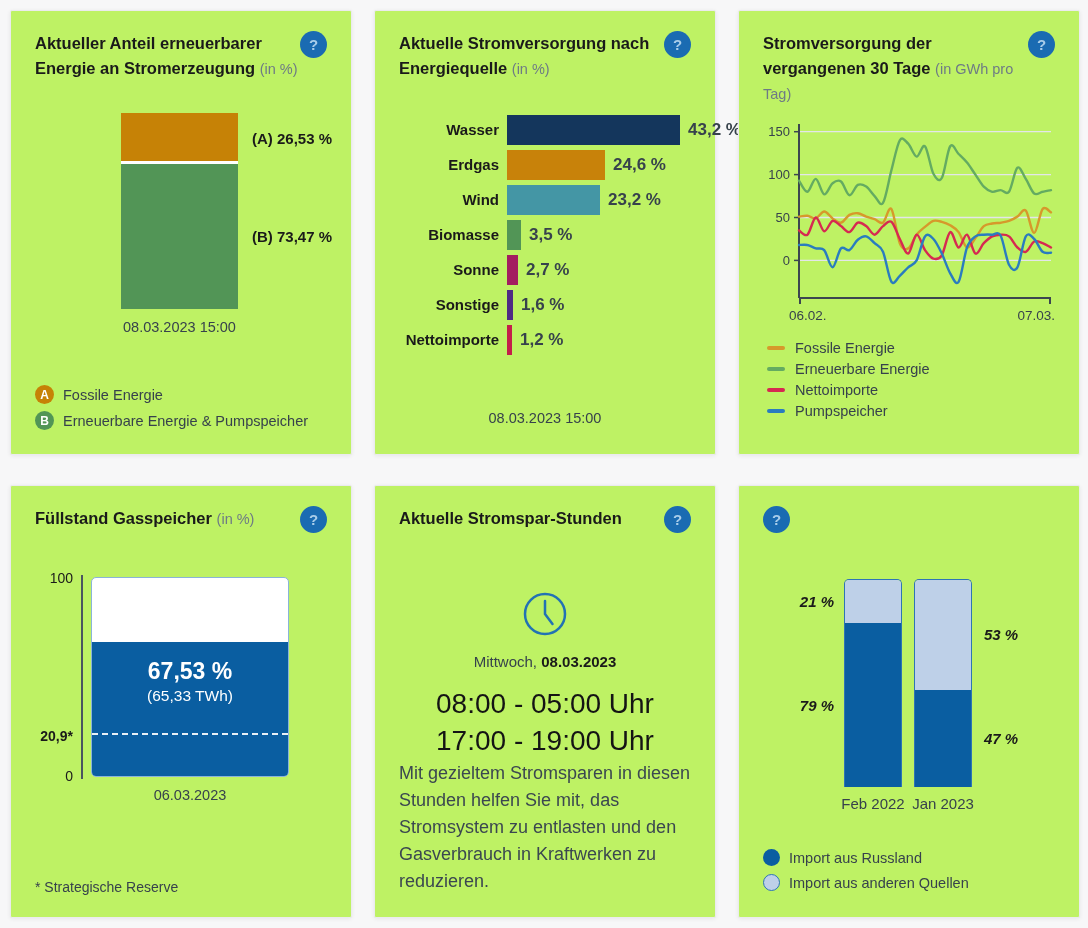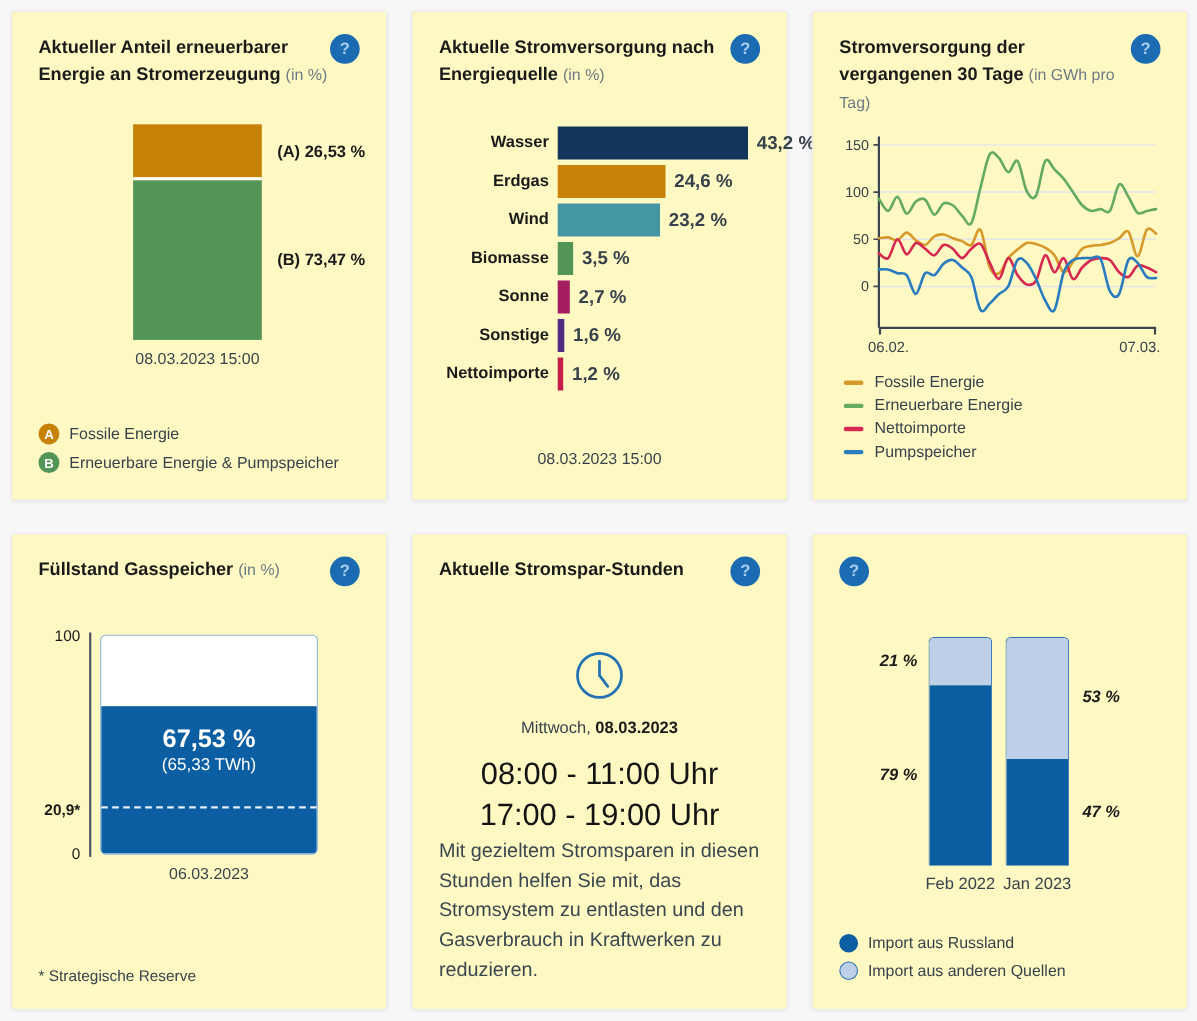--- a/index.html
+++ b/index.html
@@ -11,21 +11,21 @@
     color:#1a1a1a;
   }
   .grid {
     display:grid;
     grid-template-columns:342px 342px 342px;
     grid-template-rows:445px 433px;
     gap:30px 22px;
     padding:10px 8px 10px 10px;
   }
   .card {
-    background:#fef9c3;
+    background:#bef264;
     border:1px solid #ebebed;
     border-radius:2px;
     box-shadow:0 1px 4px rgba(0,0,0,.07);
     padding:20px 24px 22px 24px;
     display:flex; flex-direction:column;
     position:relative;
   }
   .card-head { display:flex; justify-content:space-between; align-items:flex-start; }
   .card-title { margin:0; font-size:16.5px; line-height:1.5; font-weight:bold; color:#1a1a1a; width:264px; }
   .t-suffix { font-weight:normal; color:#6e7b85; font-size:14.5px; }
@@ -286,21 +286,21 @@
       <svg width="46" height="46" viewBox="0 0 46 46">
         <circle cx="23" cy="23" r="20" fill="none" stroke="#2272b4" stroke-width="2.5"></circle>
         <path d="M23,10 L23,23 L30.5,33" fill="none" stroke="#2272b4" stroke-width="2.5" stroke-linecap="round" stroke-linejoin="round"></path>
       </svg>
     </div>
     <div class="ss-date">
       <span>Mittwoch,</span>
       <b>08.03.2023</b>
     </div>
     <div class="ss-times">
-      <div>08:00 - 11:00 Uhr</div>
+      <div>08:00 - 05:00 Uhr</div>
       <div>17:00 - 19:00 Uhr</div>
     </div>
     <p class="ss-desc">Mit gezieltem Stromsparen in diesen Stunden helfen Sie mit, das Stromsystem zu entlasten und den Gasverbrauch in Kraftwerken zu reduzieren.</p>
   </section>
 
   <section class="card">
     <div class="card-head">
       <button class="help">
         <span>?</span>
       </button>

